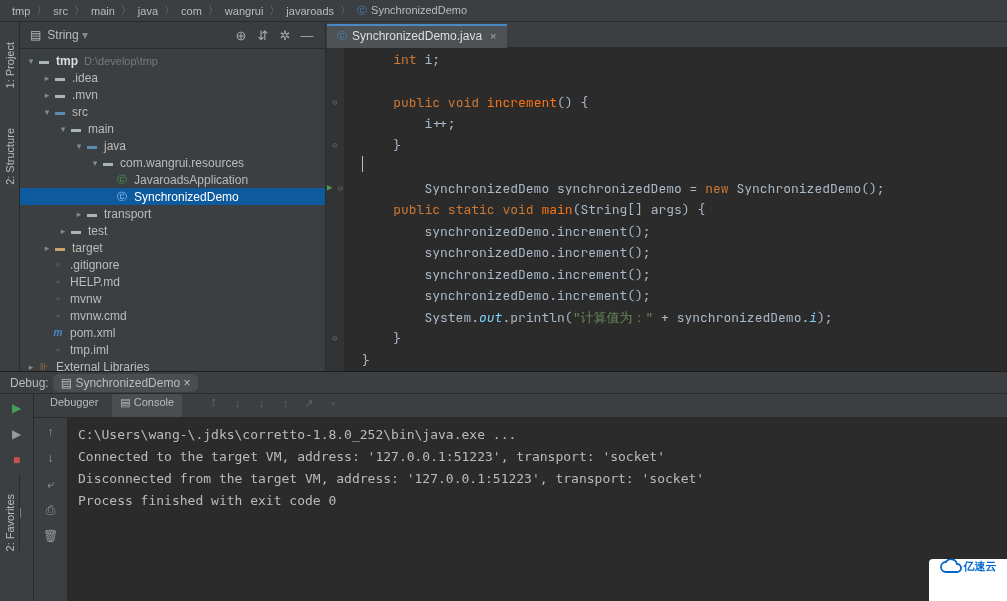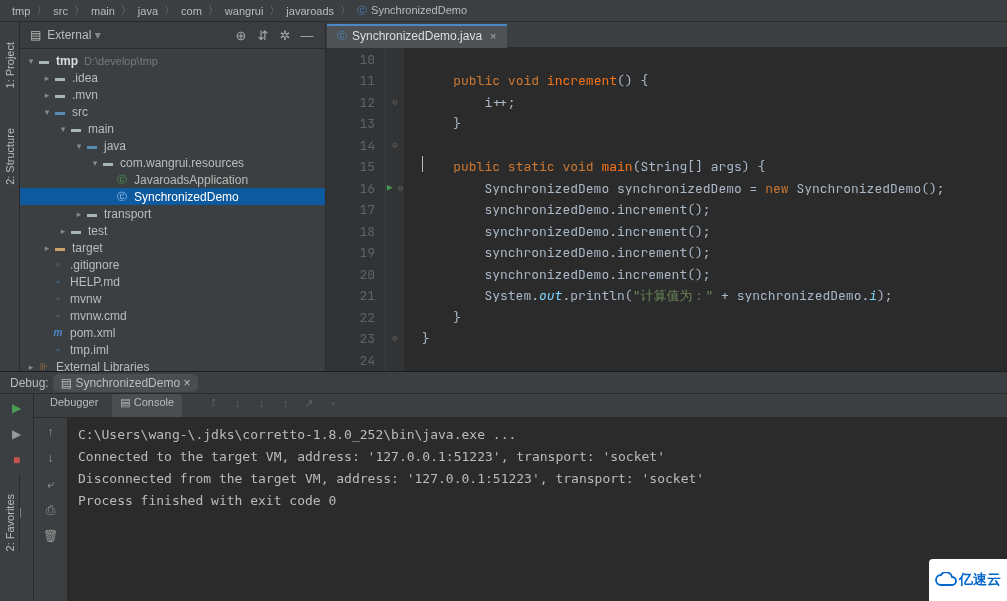--- a/index.html
+++ b/index.html
@@ -54,21 +54,21 @@
 .dbg-main{flex:1;display:flex;flex-direction:column}
 .dbg-tool{height:24px;background:#3c3f41;display:flex;padding:0 8px;gap:6px;border-bottom:1px solid #2b2b2b}
 .dbg-tool .tbtn{padding:2px 8px;font-size:11px;color:#bbb;cursor:pointer}
 .dbg-tool .tbtn.act{background:#4b4e50;border-radius:2px}
 .dbg-tool .tic{width:18px;height:18px;display:flex;align-items:center;justify-content:center;font-size:11px;color:#666}
 .console-body{flex:1;display:flex}
 .con-left{width:34px;background:#3c3f41;display:flex;flex-direction:column;align-items:center;padding-top:6px;gap:10px;border-right:1px solid #2b2b2b}
 .con-left .cic{width:16px;height:16px;display:flex;align-items:center;justify-content:center;font-size:12px;color:#999;cursor:pointer}
 .con-out{flex:1;background:#2b2b2b;padding:6px 10px;font-family:Consolas,monospace;font-size:13px;line-height:22px;color:#bbb;position:relative}
 .watermark{position:absolute;right:8px;bottom:4px;color:#555;font-size:12px}
-.brand{position:absolute;right:0;bottom:0;width:78px;height:42px;background:#fff;display:flex;align-items:center;justify-content:center;color:#0066cc;font-weight:bold;font-size:14px;border-top-left-radius:4px}
+.brand{position:absolute;right:0;bottom:0;width:78px;height:42px;background:#fff;display:flex;justify-content:center;color:#0066cc;font-weight:bold;font-size:11px;border-top-left-radius:4px}
 .brand svg{margin-right:2px}
 .crumb .ic{font-size:10px;margin-right:4px}
 </style>
 </head>
 <body>
 
 <div class="nav-bar">
   <span class="crumb">tmp</span>
     <span class="sep">〉</span>
   <span class="crumb">src</span>
@@ -89,21 +89,21 @@
 <div class="main-body">
 
   <div class="left-gutter">
     <div class="vtab">1: Project</div>
     <div class="vtab" style="margin-top:10px">2: Structure</div>
   </div>
 
   <div class="project-panel">
     <div class="proj-header">
       <span style="margin-right:6px">▤</span>
-      <span class="title"><span>External</span> <span style="color:#888">▾</span></span>
+      <span class="title"><span>String</span> <span style="color:#888">▾</span></span>
       <span class="ic">⊕</span>
       <span class="ic">⇵</span>
       <span class="ic">✲</span>
       <span class="ic">—</span>
     </div>
     <div class="tree">
       <div class="tree-row" style="padding-left:6px">
           <span class="chev">▾</span>
           <span class="ic fold">▬</span>
           <b style="color:#ddd">tmp</b>
@@ -197,62 +197,46 @@
 
   <div class="editor-col">
     <div class="tabbar">
       <div class="filetab">
         <span class="ic">Ⓒ</span>
         <span>SynchronizedDemo.java</span>
         <span class="x">×</span>
       </div>
     </div>
     <div class="code-area">
-      <div class="gut">
-        <div class="ln">10</div>
-          <div class="ln">11</div>
-          <div class="ln">12</div>
-          <div class="ln">13</div>
-          <div class="ln">14</div>
-          <div class="ln">15</div>
-          <div class="ln">16</div>
-          <div class="ln">17</div>
-          <div class="ln">18</div>
-          <div class="ln">19</div>
-          <div class="ln">20</div>
-          <div class="ln">21</div>
-          <div class="ln">22</div>
-          <div class="ln">23</div>
-          <div class="ln">24</div>
-      </div>
       <div class="marks">
         <div class="mk"></div>
           <div class="mk"></div>
           <div class="mk">⊖</div>
           <div class="mk"></div>
           <div class="mk">⊖</div>
           <div class="mk"></div>
           <div class="mk"><span class="run">▶</span>&nbsp;⊖</div>
           <div class="mk"></div>
           <div class="mk"></div>
           <div class="mk"></div>
           <div class="mk"></div>
           <div class="mk"></div>
           <div class="mk"></div>
           <div class="mk">⊖</div>
           <div class="mk"></div>
       </div>
       <div class="code">
+<div class="cl">    <span class="kw">int</span> i;</div>
 <div class="cl"></div>
 <div class="cl">    <span class="kw">public</span> <span class="kw">void</span> <span class="fn">increment</span>() {</div>
 <div class="cl">        i++;</div>
 <div class="cl">    }</div>
 <div class="cl"></div>
+<div class="cl">        SynchronizedDemo synchronizedDemo = <span class="kw">new</span> SynchronizedDemo();</div>
 <div class="cl">    <span class="kw">public</span> <span class="kw">static</span> <span class="kw">void</span> <span class="fn">main</span>(String[] args) {</div>
-<div class="cl">        SynchronizedDemo synchronizedDemo = <span class="kw">new</span> SynchronizedDemo();</div>
 <div class="cl">        synchronizedDemo.increment();</div>
 <div class="cl">        synchronizedDemo.increment();</div>
 <div class="cl">        synchronizedDemo.increment();</div>
 <div class="cl">        synchronizedDemo.increment();</div>
 <div class="cl">        System.<span class="fld">out</span>.println(<span class="str">"计算值为："</span> + synchronizedDemo.<span class="fld">i</span>);</div>
 <div class="cl">    }</div>
 <div class="cl">}</div>
         <div class="cursor-line"></div>
       </div>
     </div>

